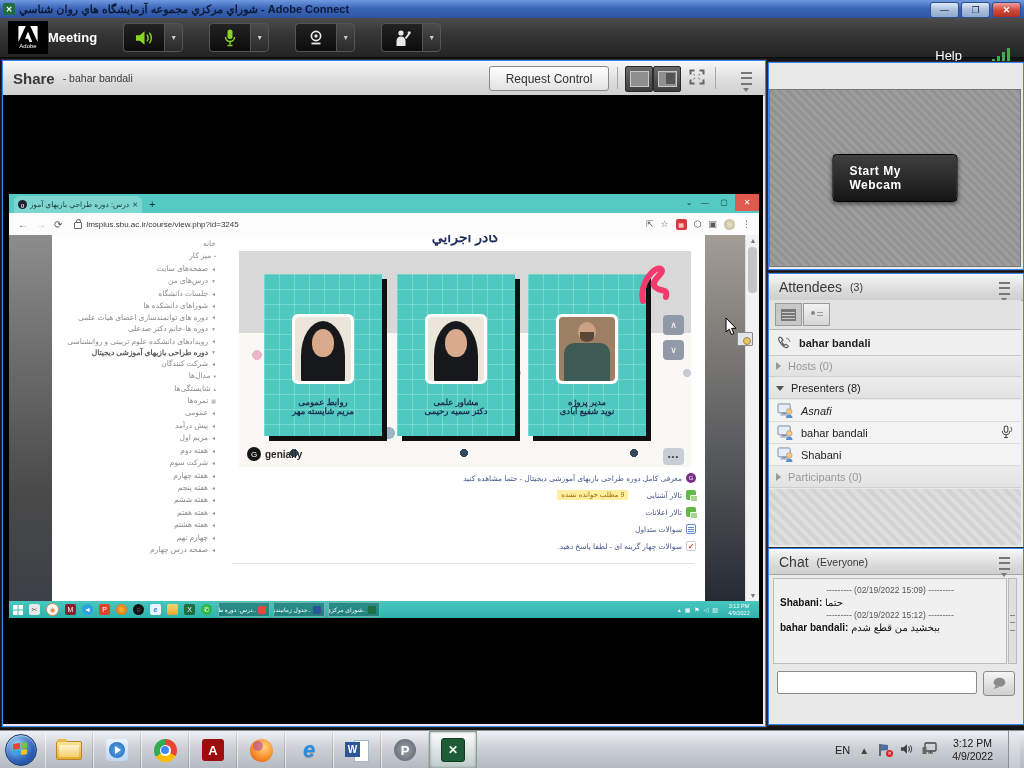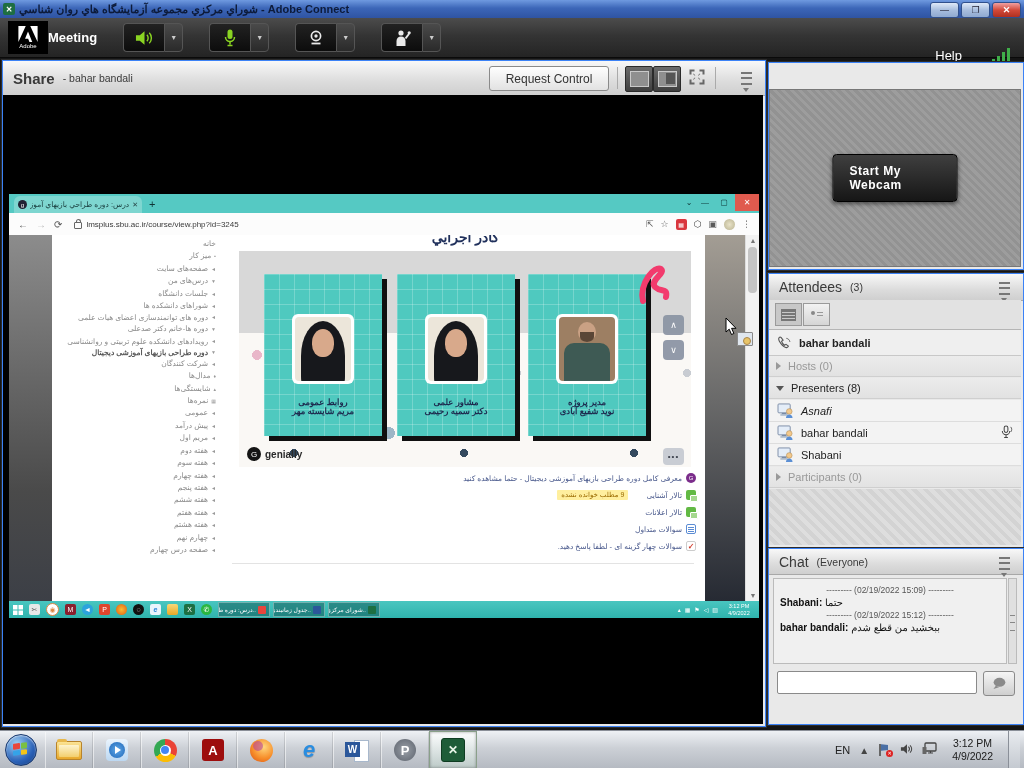--- a/index.html
+++ b/index.html
@@ -416,21 +416,21 @@
               <div class="side-item">
                 <span class="mk">◄</span>
                 <span>مریم اول</span>
               </div>
               <div class="side-item">
                 <span class="mk">◄</span>
                 <span>هفته دوم</span>
               </div>
               <div class="side-item">
                 <span class="mk">◄</span>
-                <span>هفته سوم</span>
+                <span>شرکت سوم</span>
               </div>
               <div class="side-item">
                 <span class="mk">◄</span>
                 <span>هفته چهارم</span>
               </div>
               <div class="side-item">
                 <span class="mk">◄</span>
                 <span>هفته پنجم</span>
               </div>
               <div class="side-item">

